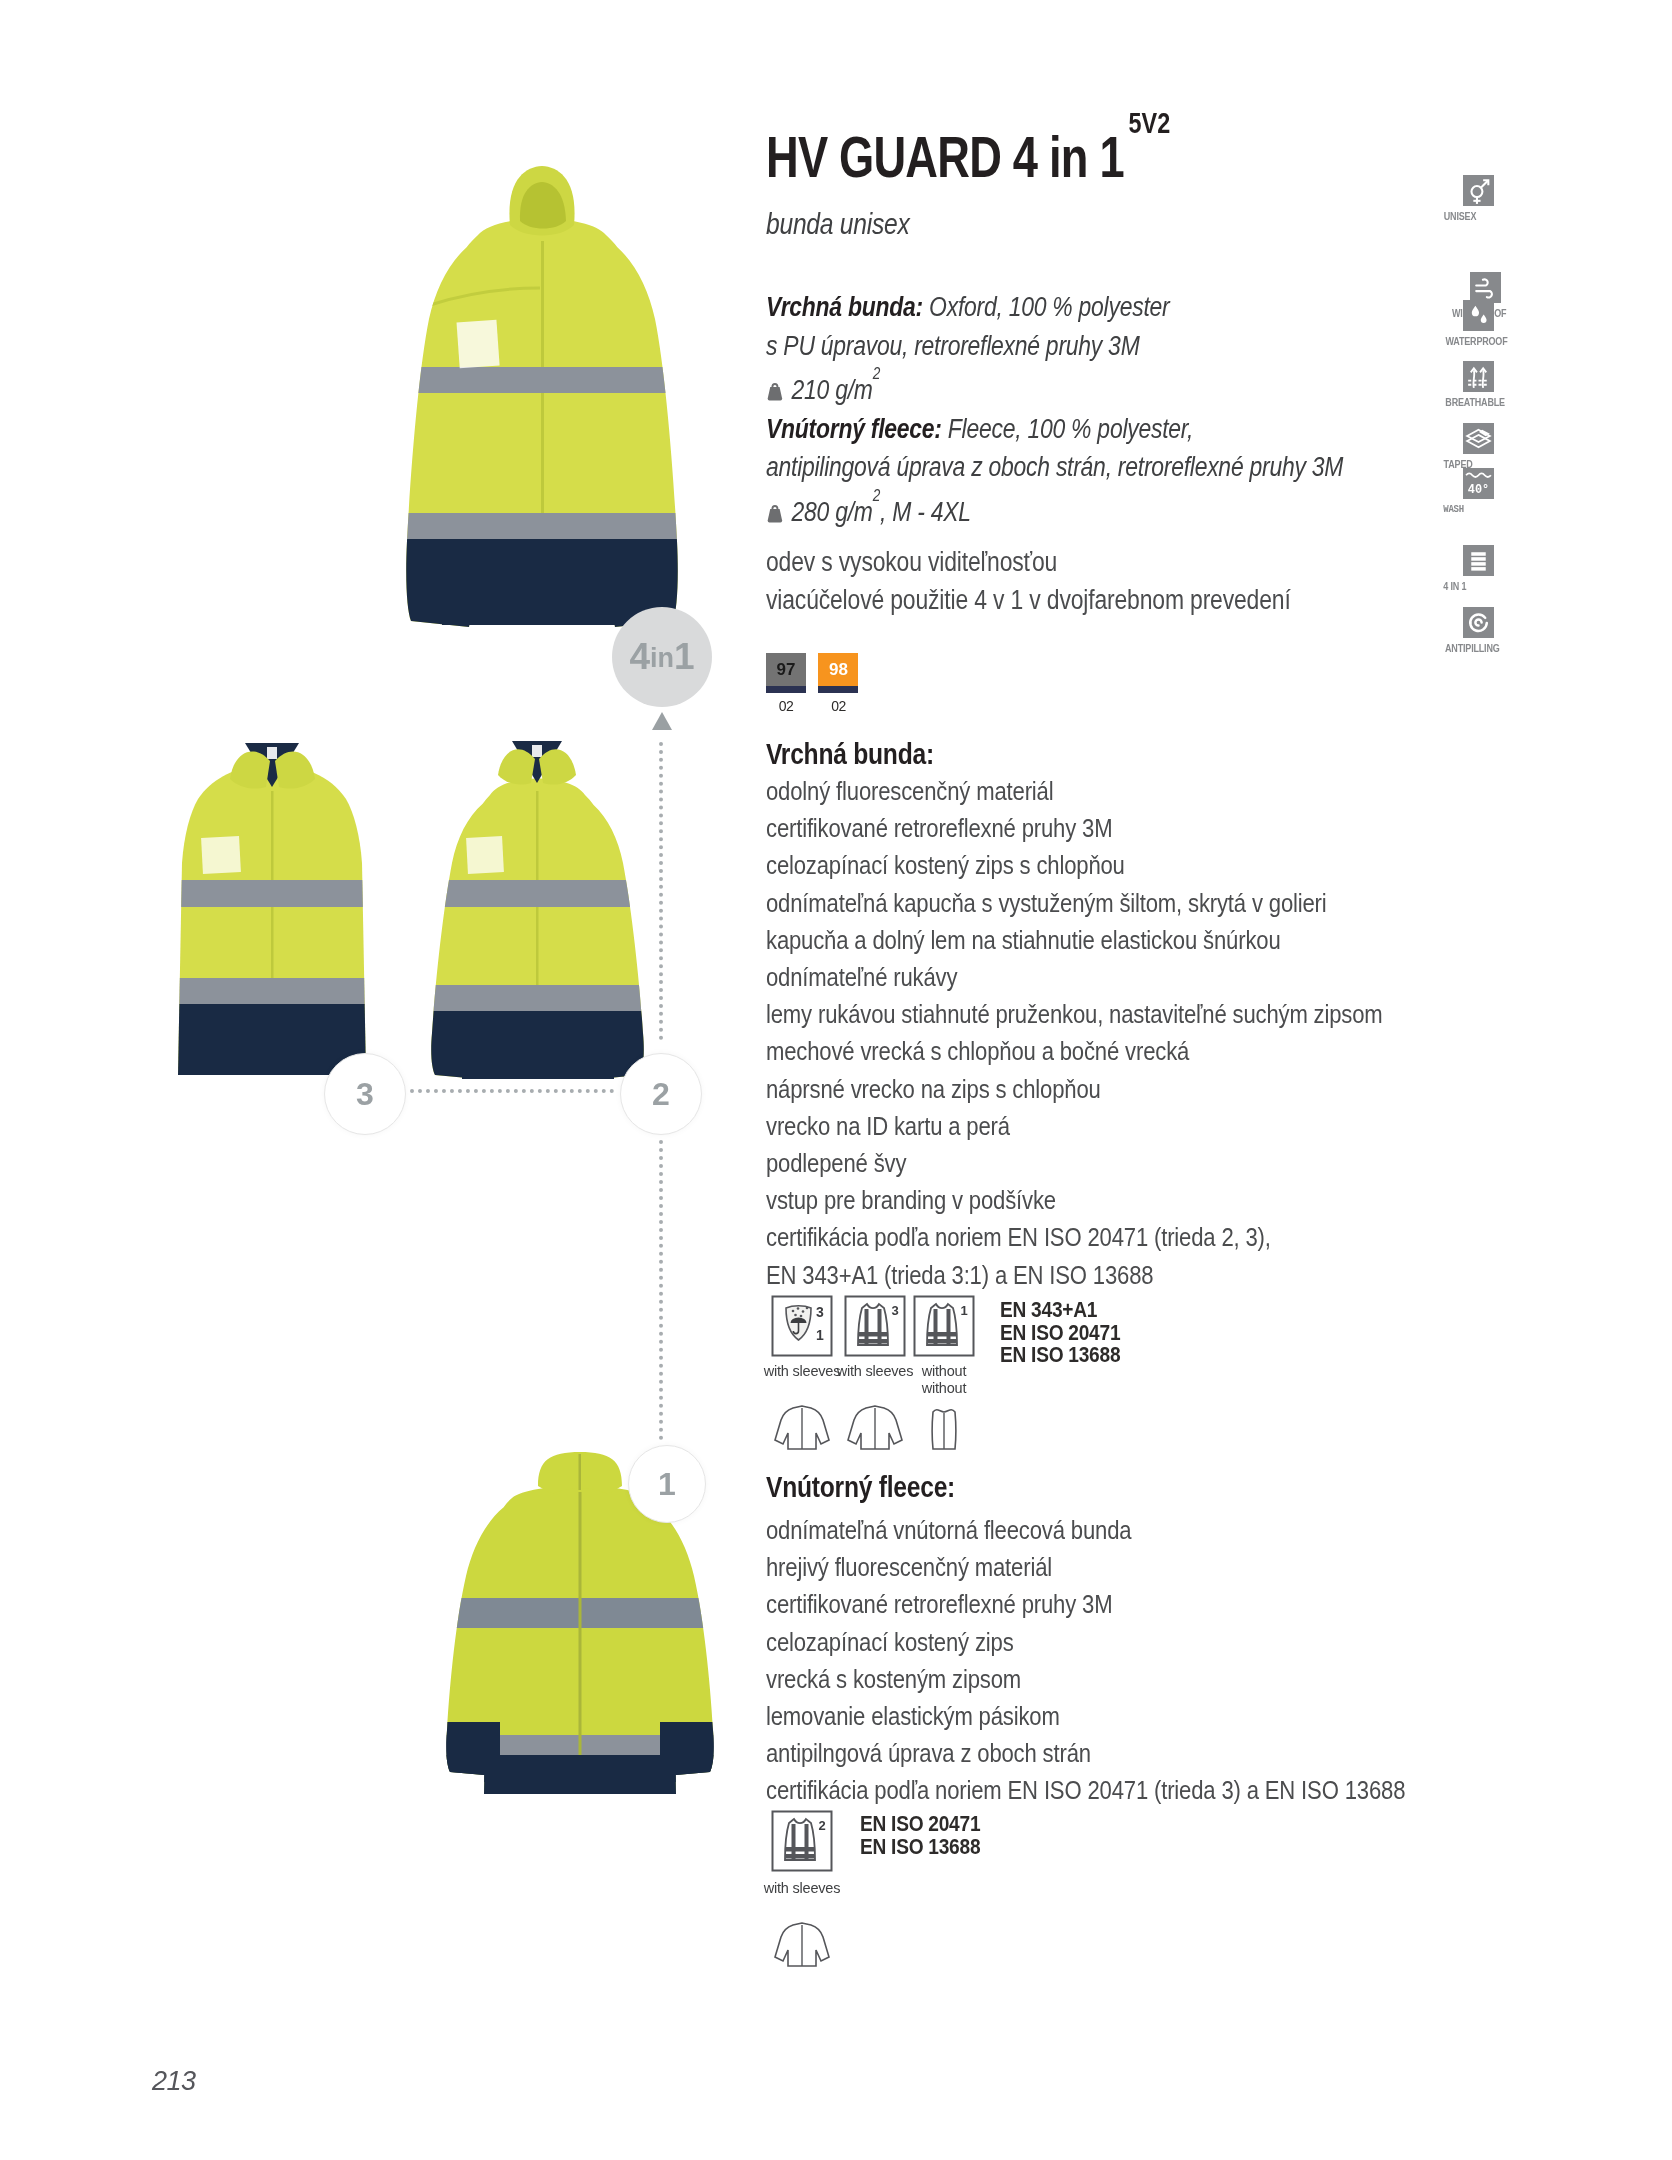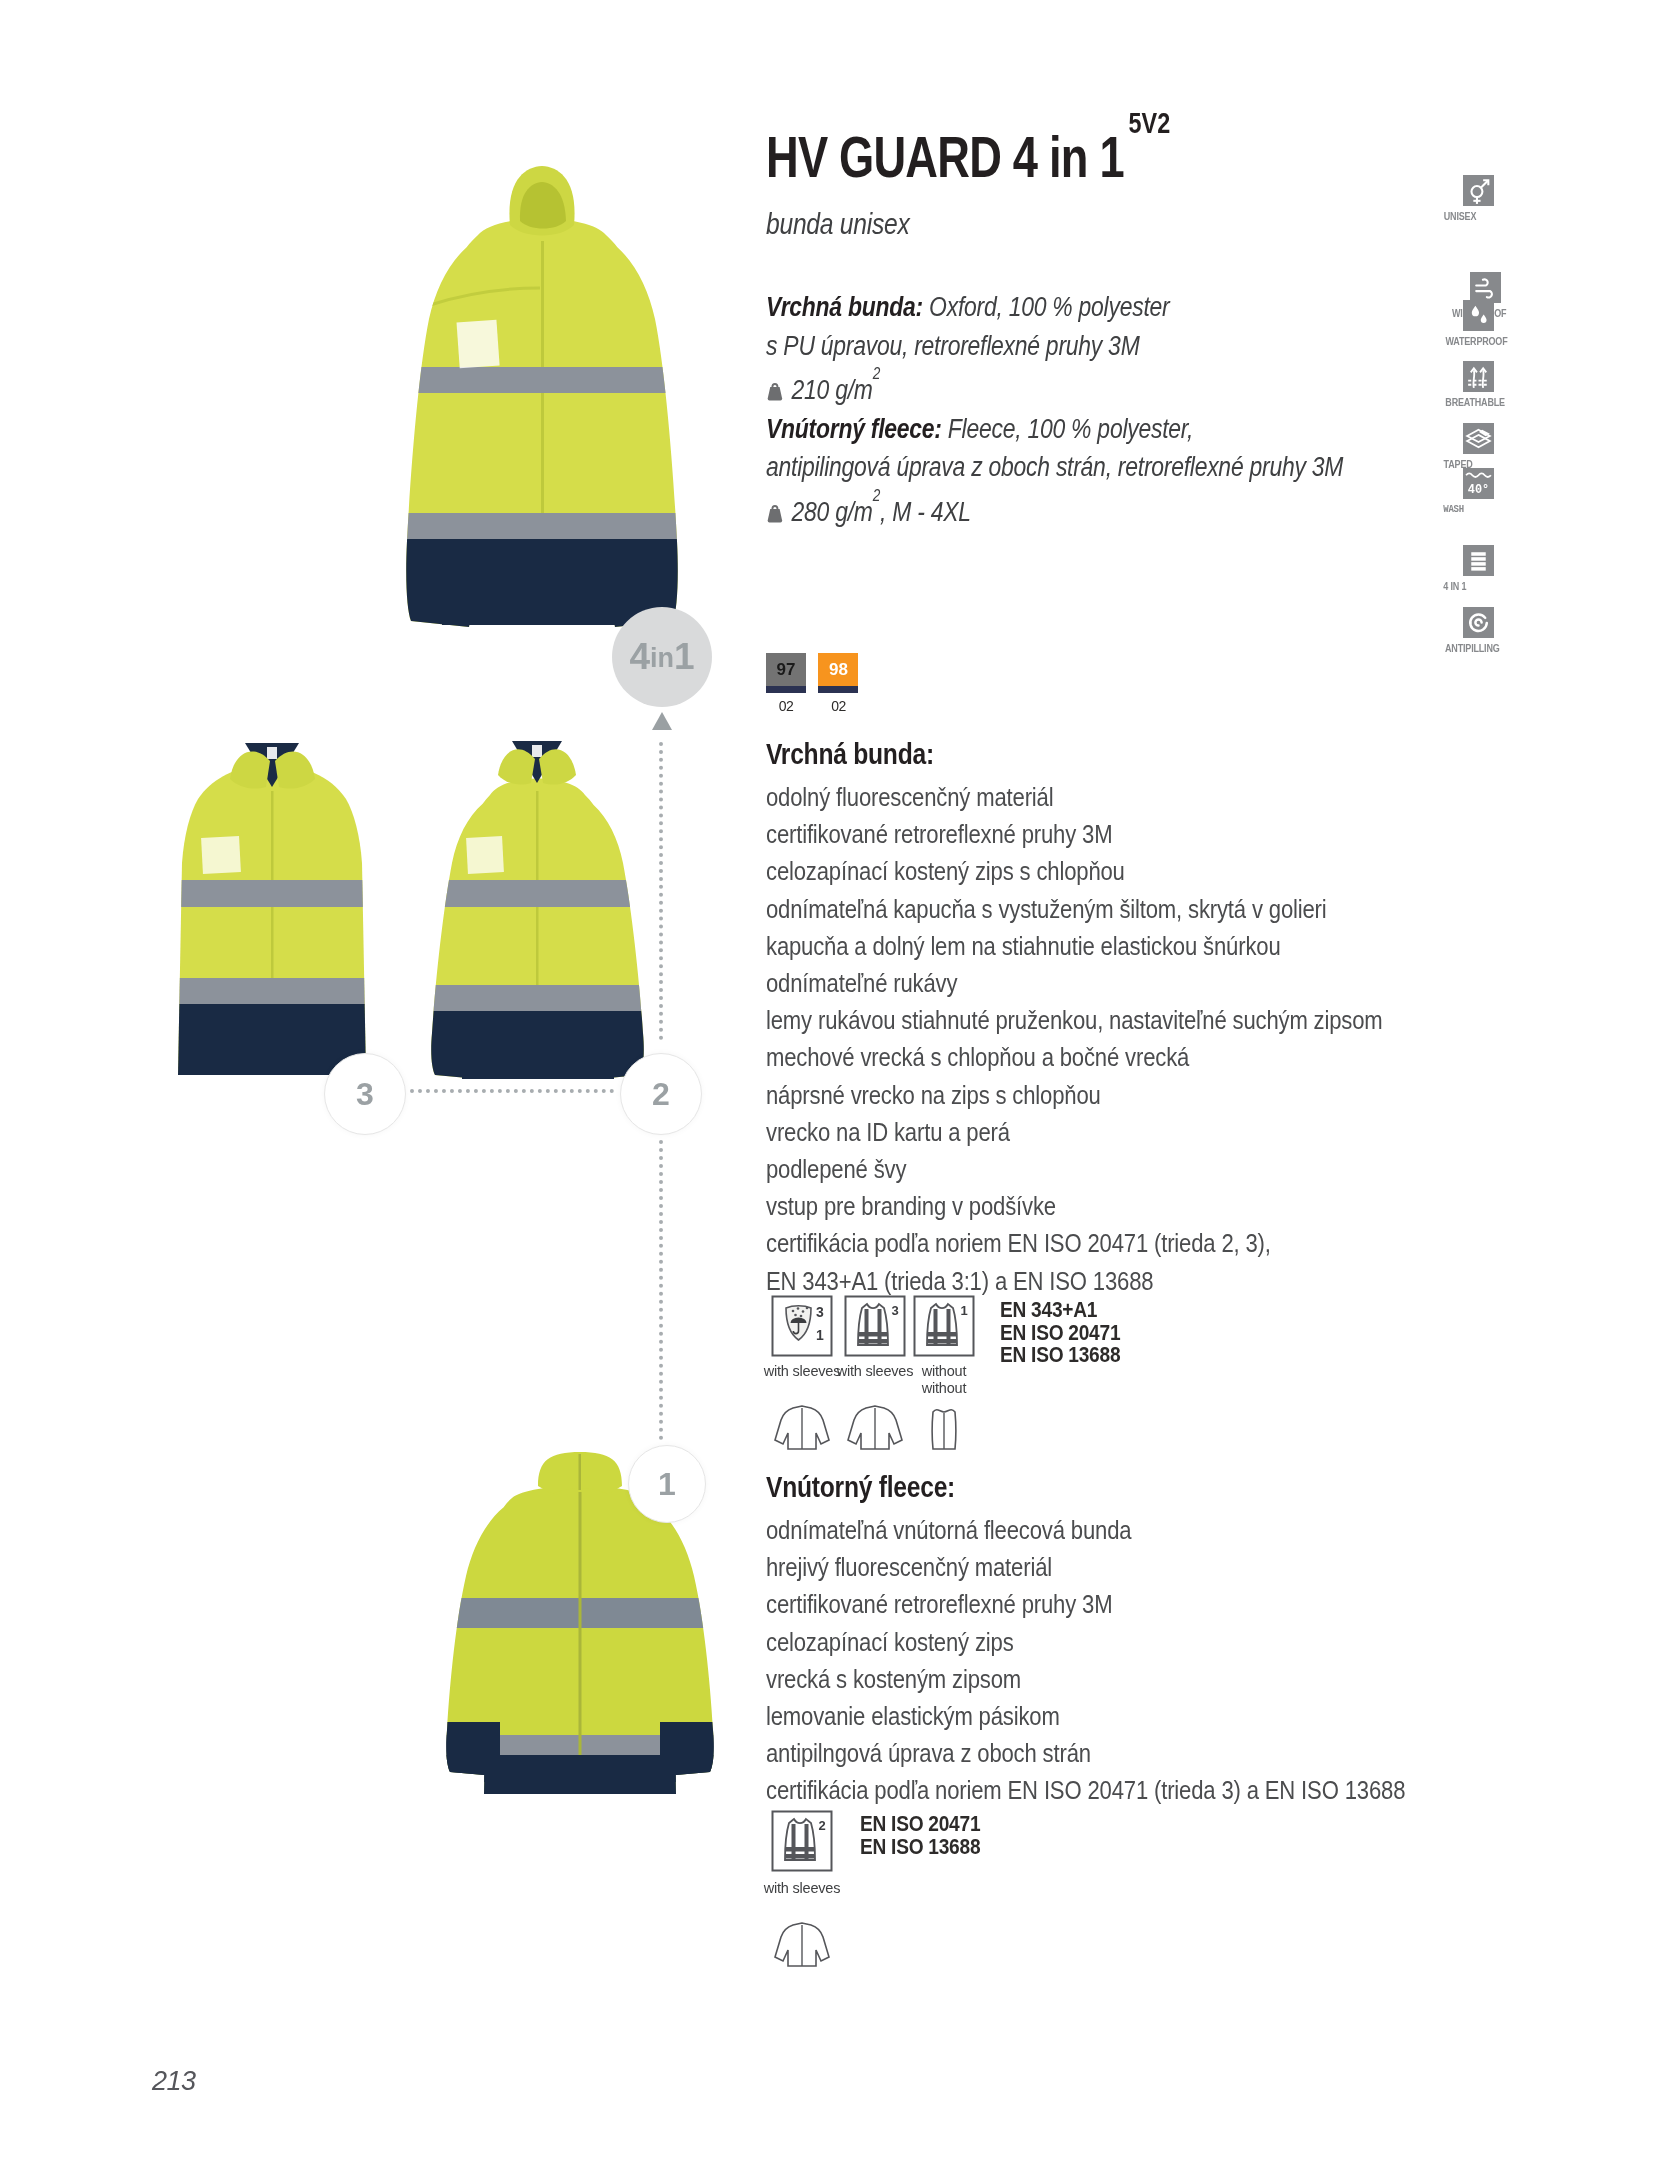--- a/index.html
+++ b/index.html
@@ -180,37 +180,41 @@
     <div class="desc-line cond"><b>Vnútorný fleece:</b><span> Fleece, 100 % polyester,</span></div>
     <div class="desc-line cond">antipilingová úprava z oboch strán, retroreflexné pruhy 3M</div>
     <div class="desc-line cond">
       <svg class="wicon" width="21" height="19" viewBox="0 0 21 19">
         <path d="M7.5,5 a3,3 0 0 1 6,0" stroke="#6d6e70" stroke-width="2.2" fill="none"></path>
         <path d="M5,5 h11 l3,11.5 a2,2 0 0 1 -2,2 H4 a2,2 0 0 1 -2,-2 Z" fill="#6d6e70"></path>
       </svg><span>280 g/m</span><sup class="sq">2</sup><span>, M - 4XL</span>
     </div>
   </div>
 
+  <div class="abs" style="left:766px;top:543px;width:660px;">
+    <div class="hl cond">odev s vysokou viditeľnosťou</div>
+    <div class="hl cond">viacúčelové použitie 4 v 1 v dvojfarebnom prevedení</div>
+  </div>
 
   <div class="abs" style="left:766px;top:653px;">
     <div class="swatch">
       <div class="sw-top" style="background:#737373;color:#1a1a1a;">97</div>
       <div class="sw-strip" style="background:#2b3252;"></div>
       <div class="sw-code">02</div>
     </div>
     <div class="swatch">
       <div class="sw-top" style="background:#f7941e;color:#ffffff;">98</div>
       <div class="sw-strip" style="background:#2b3252;"></div>
       <div class="sw-code">02</div>
     </div>
   </div>
 
   <div class="abs" style="left:766px;top:738px;width:680px;">
     <div class="sec-h cond">Vrchná bunda:</div>
-    <div style="margin-top:8px;">
+    <div style="margin-top:2px;">
       <div class="feat cond">odolný fluorescenčný materiál</div>
       <div class="feat cond">certifikované retroreflexné pruhy 3M</div>
       <div class="feat cond">celozapínací kostený zips s chlopňou</div>
       <div class="feat cond">odnímateľná kapucňa s vystuženým šiltom, skrytá v golieri</div>
       <div class="feat cond">kapucňa a dolný lem na stiahnutie elastickou šnúrkou</div>
       <div class="feat cond">odnímateľné rukávy</div>
       <div class="feat cond">lemy rukávou stiahnuté pruženkou, nastaviteľné suchým zipsom</div>
       <div class="feat cond">mechové vrecká s chlopňou a bočné vrecká</div>
       <div class="feat cond">náprsné vrecko na zips s chlopňou</div>
       <div class="feat cond">vrecko na ID kartu a perá</div>

